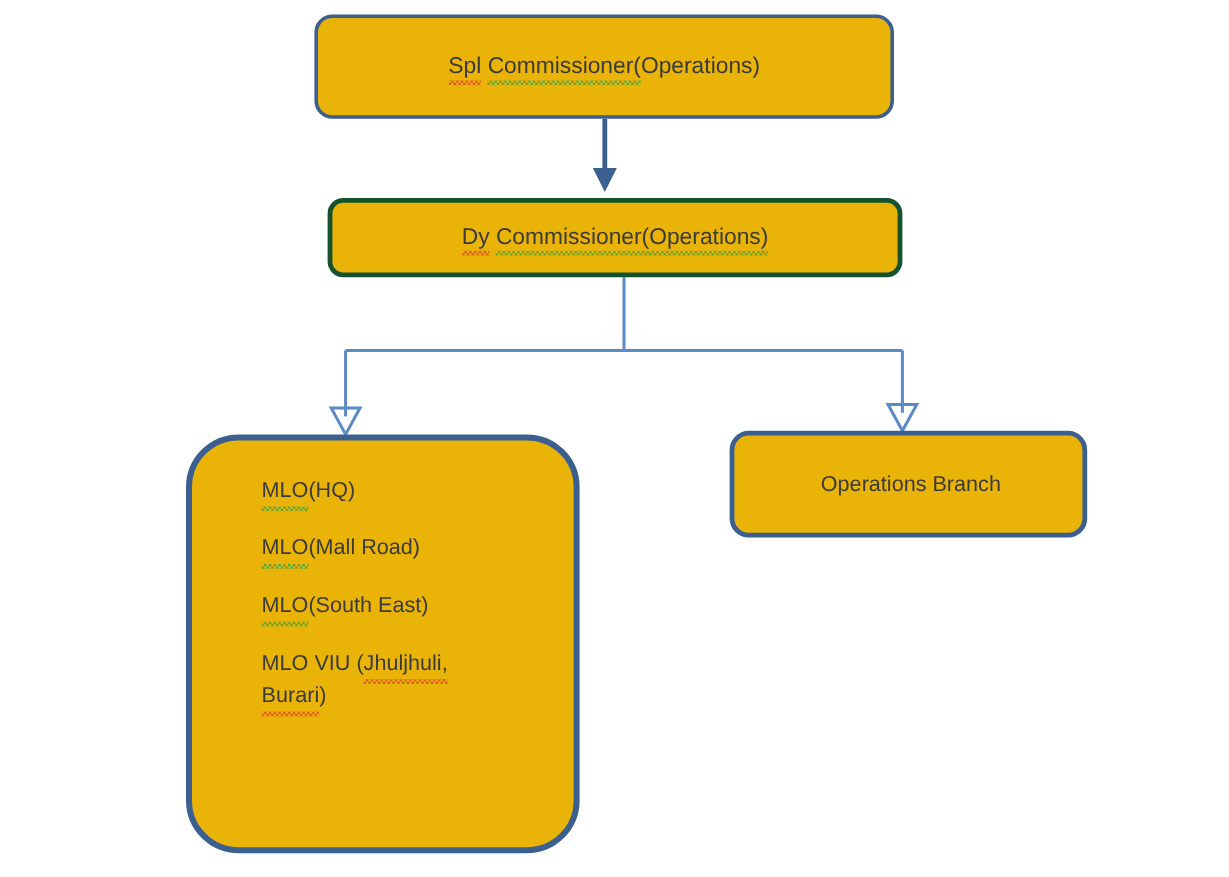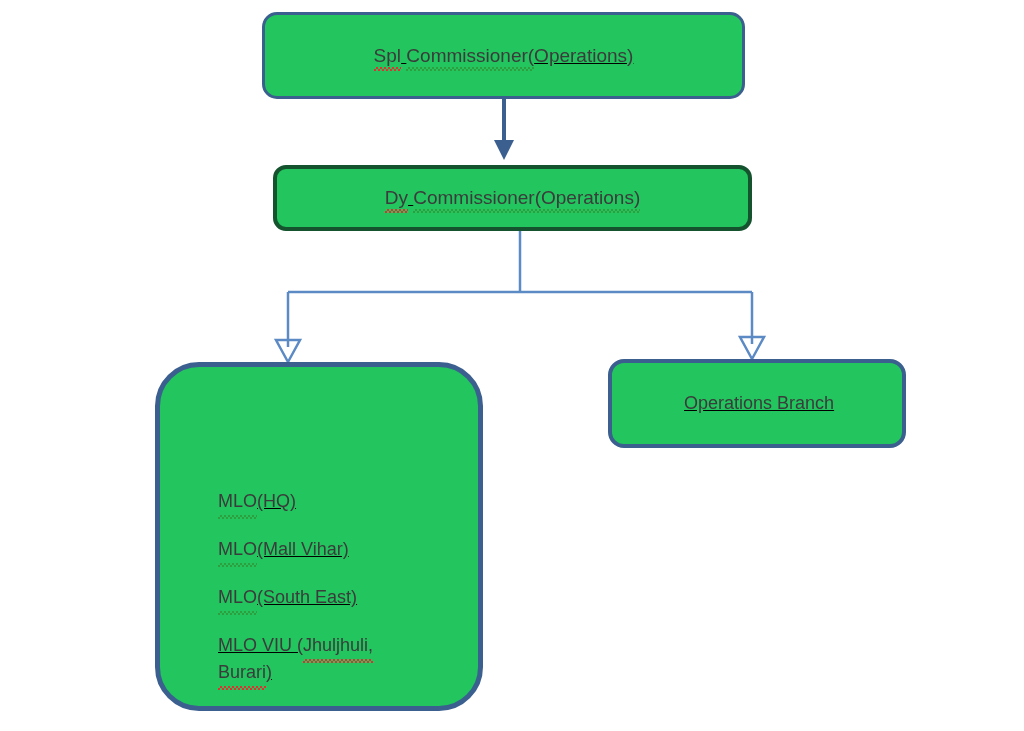--- a/index.html
+++ b/index.html
@@ -26,24 +26,23 @@
     top: 0;
     width: 1024px;
     height: 731px;
     z-index: 1;
   }
 
   
   .node {
     position: absolute;
     box-sizing: border-box;
-    background: #22c55e;
+    background: #eab308;
     z-index: 2;
     display: flex;
-    text-decoration: underline;
   }
 
   .node-label {
     font-family: "Liberation Sans", sans-serif;
     color: #3b3b3b;
     white-space: nowrap;
   }
 
   
   #node-spl-commissioner {
@@ -72,21 +71,21 @@
   #node-dy-commissioner .node-label { font-size: 19px; }
 
   
   #node-mlo-list {
     left: 155px;
     top: 362px;
     width: 328px;
     height: 349px;
     border: 5px solid #3b5f8f;
     border-radius: 44px;
-    align-items: flex-end;
+    align-items: flex-start;
     justify-content: flex-start;
     padding: 28px 14px 20px 58px;
   }
   #mlo-items {
     display: block;
     width: 100%;
   }
   .mlo-item {
     font-family: "Liberation Sans", sans-serif;
     font-size: 18px;
@@ -179,21 +178,21 @@
     <div class="node-label"><span class="sq sq-red">Spl</span><span> </span><span class="sq sq-green">Commissioner(</span><span>Operations)</span></div>
   </div>
 
   <div class="node" id="node-dy-commissioner">
     <div class="node-label"><span class="sq sq-red">Dy</span><span> </span><span class="sq sq-green">Commissioner(Operations)</span></div>
   </div>
 
   <div class="node" id="node-mlo-list">
     <div id="mlo-items">
         <div class="mlo-item"><span class="sq sq-green">MLO</span><span>(HQ)</span></div>
-        <div class="mlo-item"><span class="sq sq-green">MLO</span><span>(Mall Vihar)</span></div>
+        <div class="mlo-item"><span class="sq sq-green">MLO</span><span>(Mall Road)</span></div>
         <div class="mlo-item"><span class="sq sq-green">MLO</span><span>(South East)</span></div>
         <div class="mlo-item"><span>MLO VIU (</span><span class="sq sq-red">Jhuljhuli,</span><span> </span><span class="sq sq-red">Burari</span><span>)</span></div>
       </div>
   </div>
 
   <div class="node" id="node-operations-branch">
     <div class="node-label"><span>Operations Branch</span></div>
   </div>
 
 </div>

